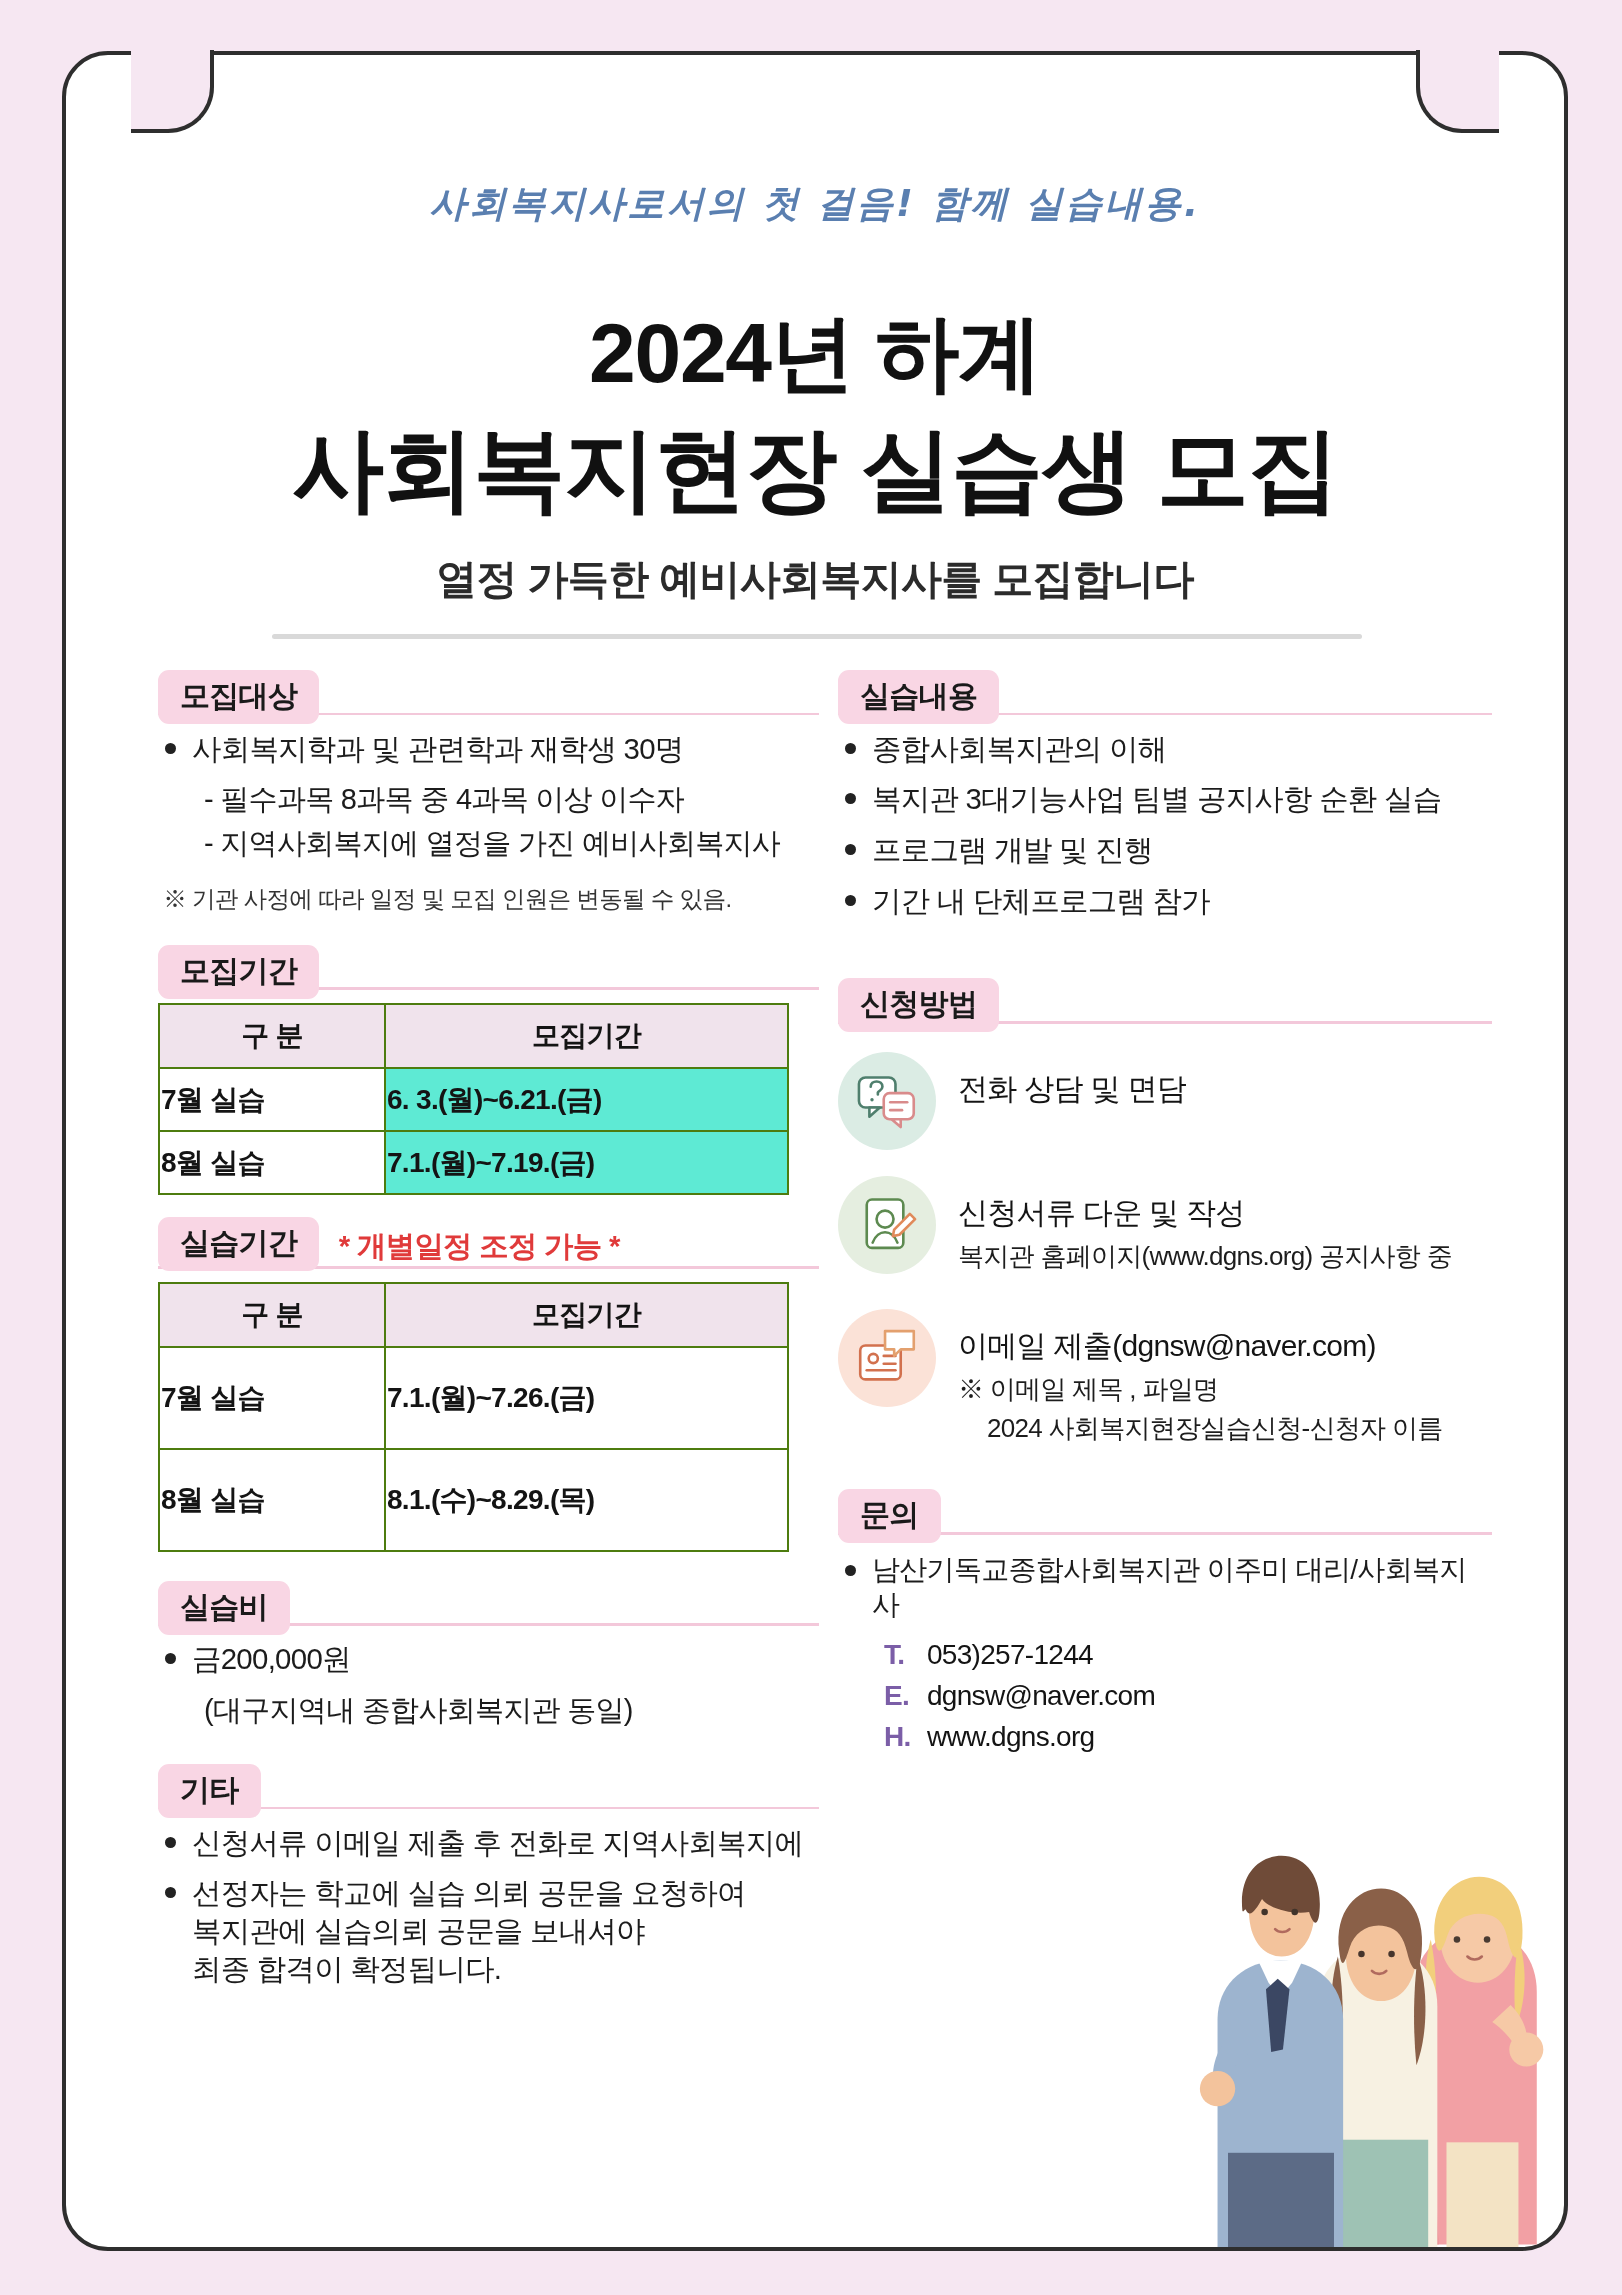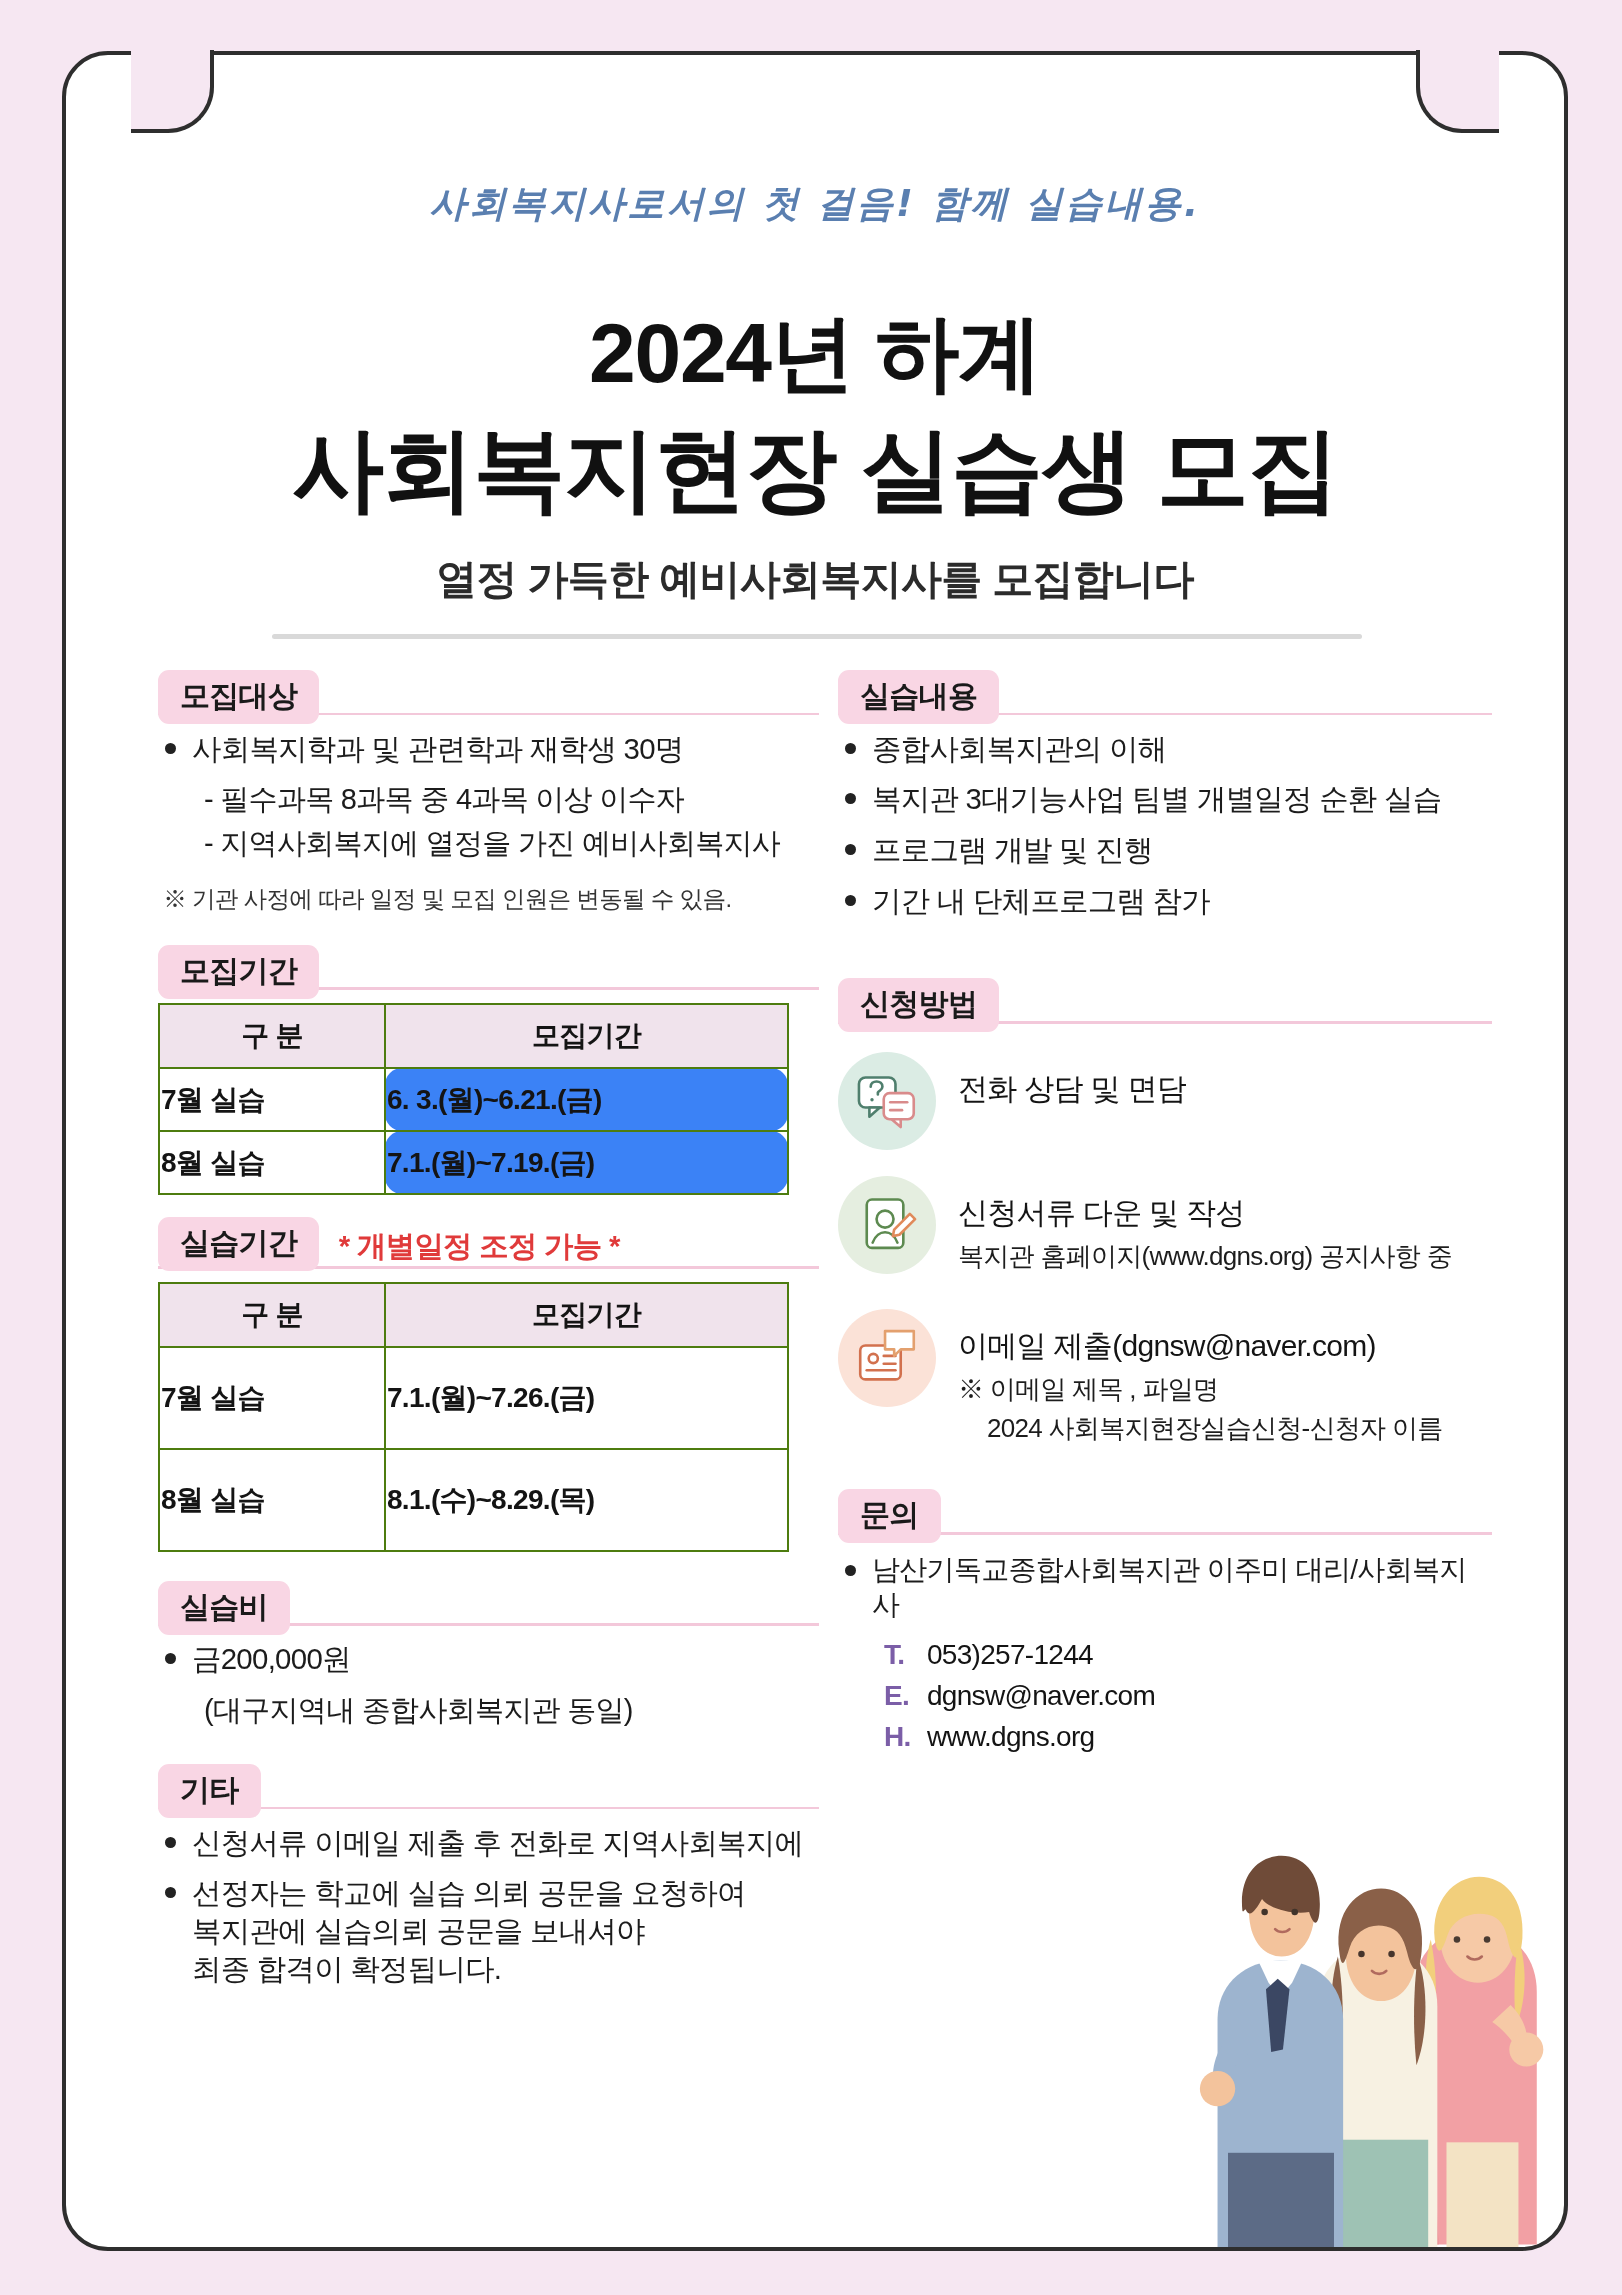--- a/index.html
+++ b/index.html
@@ -186,21 +186,21 @@
     color: #141414;
     letter-spacing: -0.7px;
   }
   table.sched th {
     background: #f0e3ec;
     font-weight: 700;
     height: 60px;
   }
   table.sched td { height: 59px; font-weight: 600; }
   .col-div { width: 222px; }
-  td.hl { background: #3b82f6; font-weight: 700; border-radius: 17px; }
+  td.hl { background: #5eead4; font-weight: 700; }
   table.sched2 td { height: 98px; }
 
   .sec-head-inline {
     display: flex;
     align-items: flex-end;
     gap: 19.6px;
     position: relative;
     height: 50px;
   }
   .inline-note {
@@ -379,21 +379,21 @@
 
     <div class="col-right">
 
       <div class="sec">
         <div class="sec-head">
           <div class="sec-rule"></div>
           <span class="sec-pill">실습내용</span>
         </div>
         <ul class="bullets">
           <li>종합사회복지관의 이해</li>
-          <li>복지관 3대기능사업 팀별 개별일정 순환 실습</li>
+          <li>복지관 3대기능사업 팀별 공지사항 순환 실습</li>
           <li>프로그램 개발 및 진행</li>
           <li>기간 내 단체프로그램 참가</li>
         </ul>
       </div>
 
       <div class="sec" style="margin-top:59px;">
         <div class="sec-head">
           <div class="sec-rule"></div>
           <span class="sec-pill">신청방법</span>
         </div>

